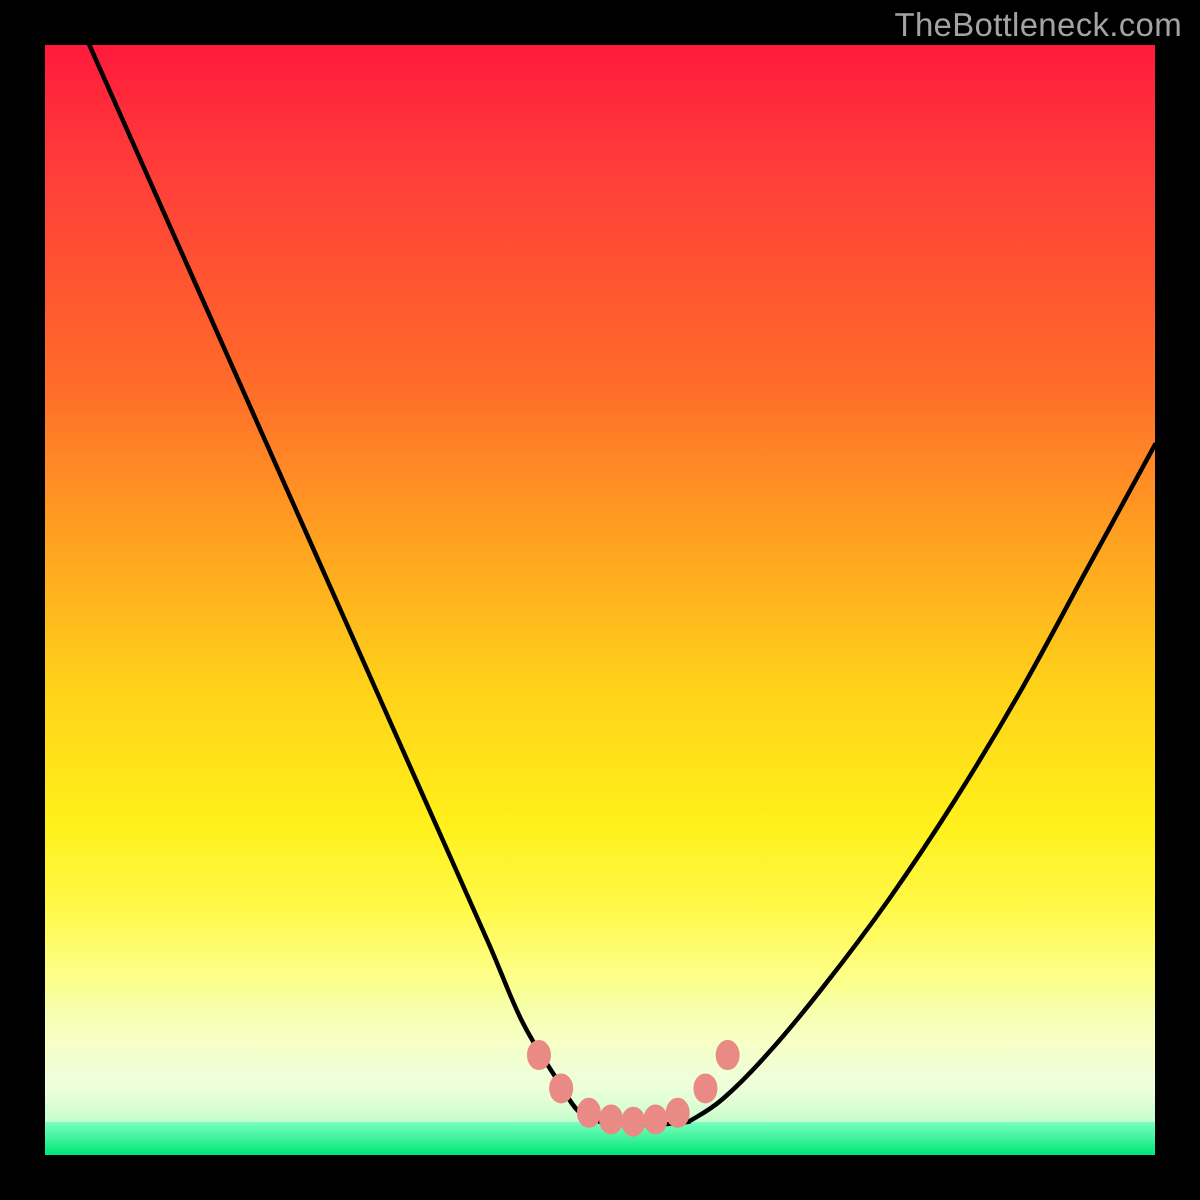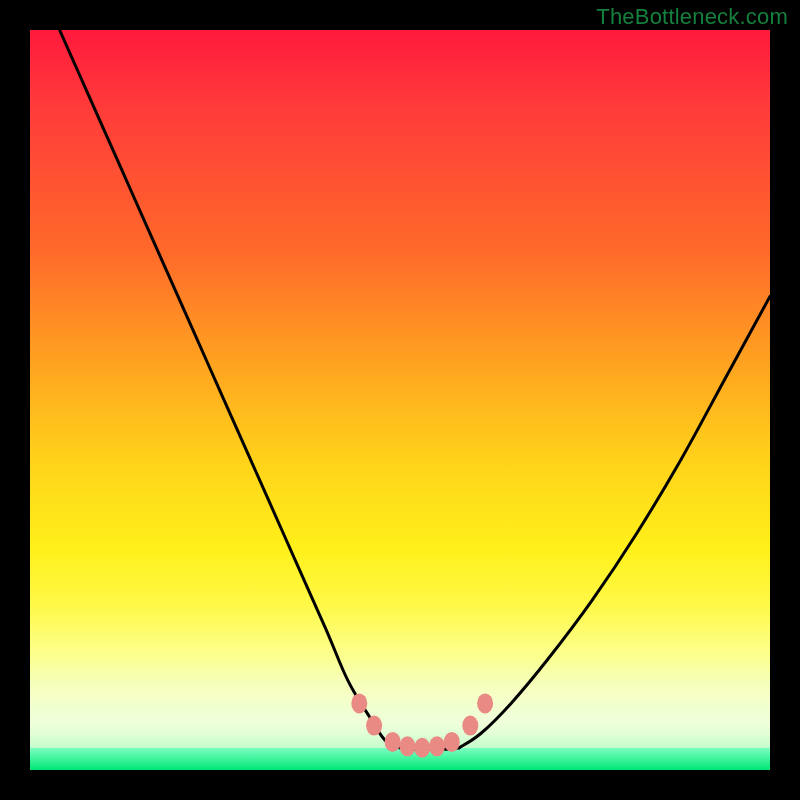--- a/index.html
+++ b/index.html
@@ -75,21 +75,21 @@
     stroke-linecap: round;
   }
   .marker {
     fill: #e98a84;
     stroke: none;
   }
   .watermark {
     position: absolute;
     top: 4px;
     right: 12px;
-    color: #15803d;
+    color: #a3a3a3;
     font-size: 22px;
     font-weight: 500;
     letter-spacing: 0.2px;
     user-select: none;
   }
 </style>
 </head>
 <body>
 
 <div class="frame">

